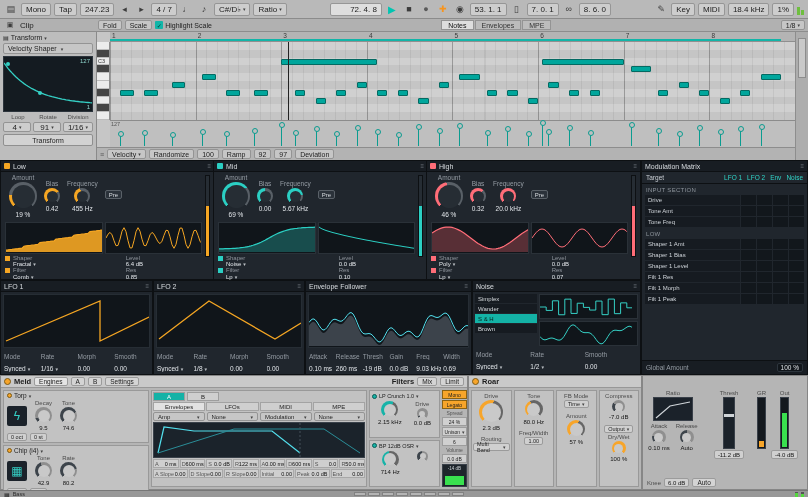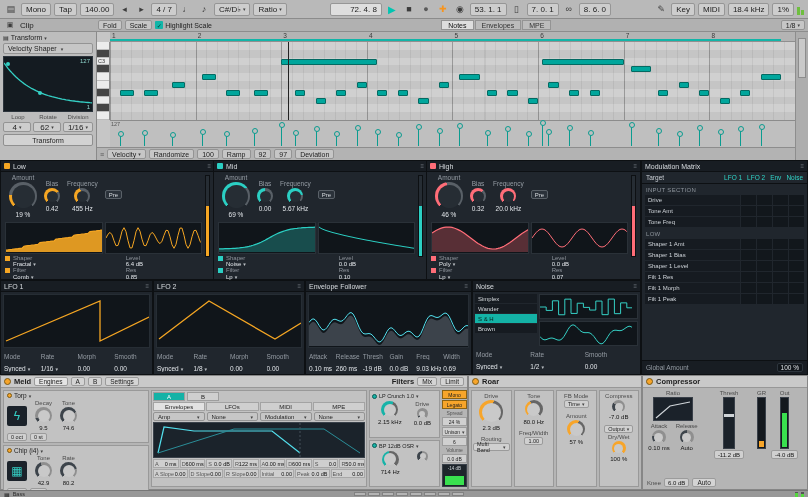--- a/index.html
+++ b/index.html
@@ -175,21 +175,21 @@
 </style>
 </head>
 <body>
 
 <div class="app">
 
   <div class="transport">
     <span class="ticon">▤</span>
     <span class="tbox">Mono</span>
     <span class="tbox">Tap</span>
-    <span class="tbox">140.00</span>
+    <span class="tbox">247.23</span>
     <span class="ticon">◂</span>
     <span class="ticon">▸</span>
     <span class="tbox">4 / 7</span>
     <span class="ticon">♩</span>
     <span class="ticon">♪</span>
     <span class="tbox dd">C#/D♭</span>
     <span class="tbox dd">Ratio</span>
     <span class="flex1"></span>
     <span class="tbox pos">72. 4. 8</span>
     <span class="ticon play">▶</span>
@@ -252,21 +252,21 @@
       <span class="corner" style="top:1px">127</span>
       <span class="corner" style="bottom:1px">1</span>
     </div>
     <div class="tp-labels" id="tp-labels">
         <span>Loop</span>
         <span>Rotate</span>
         <span>Division</span>
       </div>
     <div class="tp-boxes" id="tp-boxes">
         <span class="sbtn dd">4</span>
-        <span class="sbtn dd">62</span>
+        <span class="sbtn dd">91</span>
         <span class="sbtn dd">1/16</span>
       </div>
     <div class="tf-btn">Transform</div>
   </div>
 
   <div class="roll">
     <div class="ruler" id="ruler">
         <div class="loopline"></div>
         <span class="barnum" style="left: 0%;">1</span>
         <span class="barnum" style="left: 12.5%;">2</span>
@@ -1042,24 +1042,20 @@
         <div class="vbox">6</div>
         <div class="vlbl">Volume</div>
         <div class="vbox">0.0 dB</div>
         <div class="vmeter">
           <span class="vmval">-14 dB</span>
         </div>
       </div>
   </div>
 
   <div class="dev" id="comp">
-    <div class="dev-title">
-      <span class="dev-dot"></span>
-      <b>Compressor</b>
-    </div>
     <div class="comp-body">
       <div class="comp-left">
         <div class="lbl dark">Ratio</div>
         <div class="cdisp">
           <svg id="comp-svg" width="38" height="22" viewBox="0 0 38 22">
               <svg width="0" height="0" viewBox="0 0 0 0" preserveAspectRatio="none">
                 <polyline points="" stroke="none" fill="none" stroke-width="1"></polyline>
               </svg>
               <polyline points="2,20 16,8 36,4" stroke="#cfd4d8" fill="none" stroke-width="1.2"></polyline>
             </svg>

